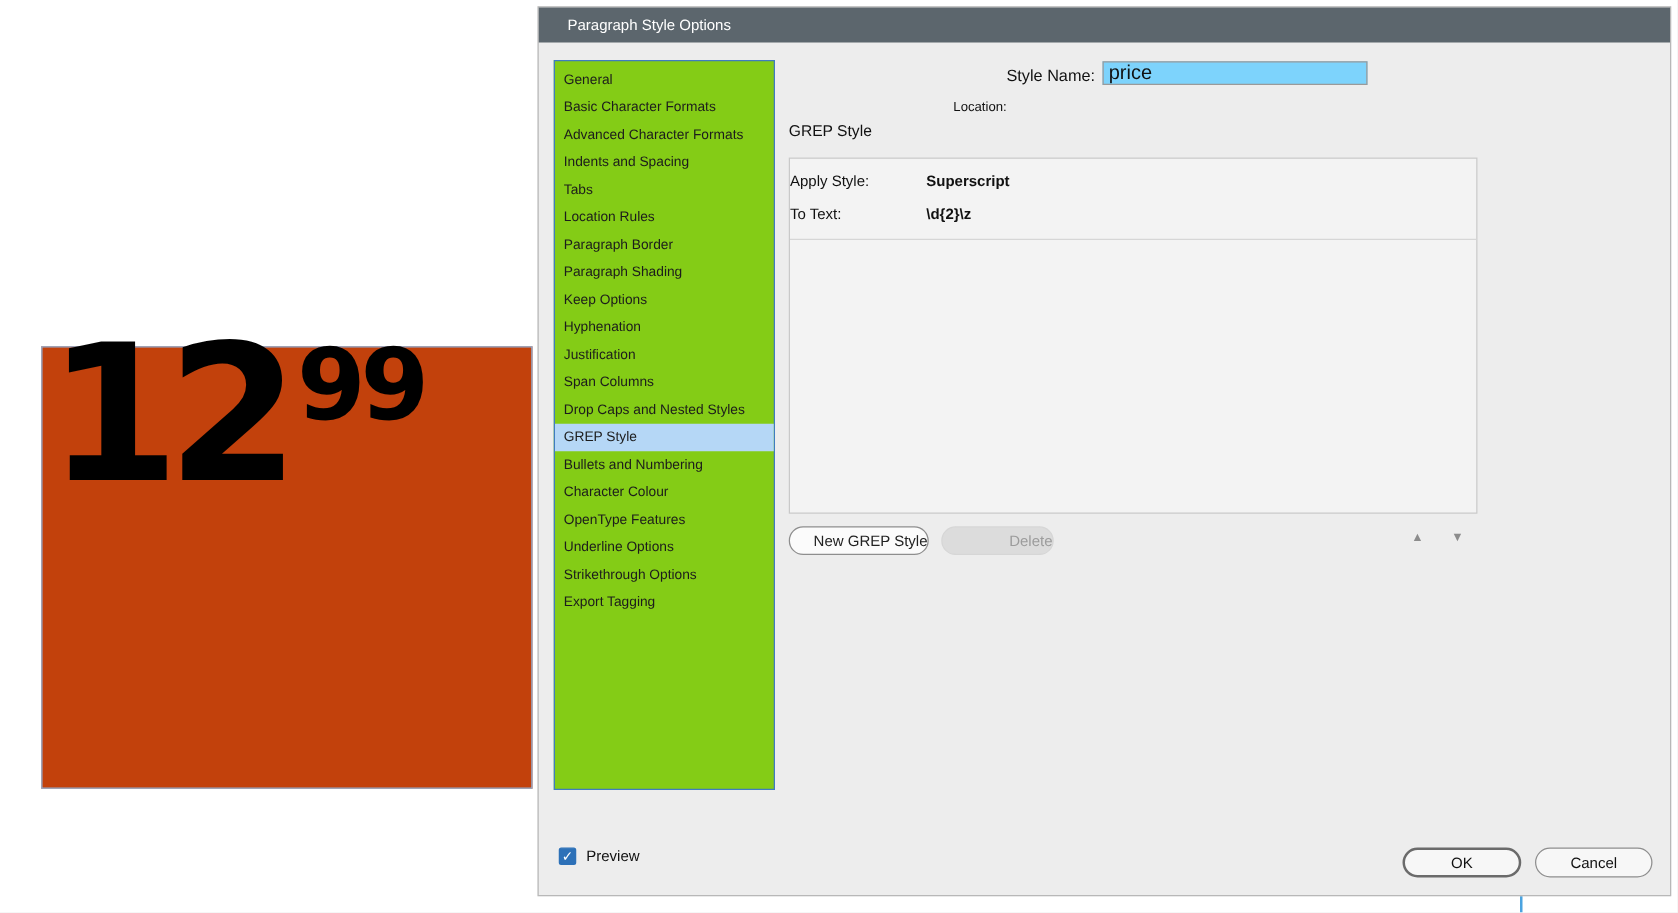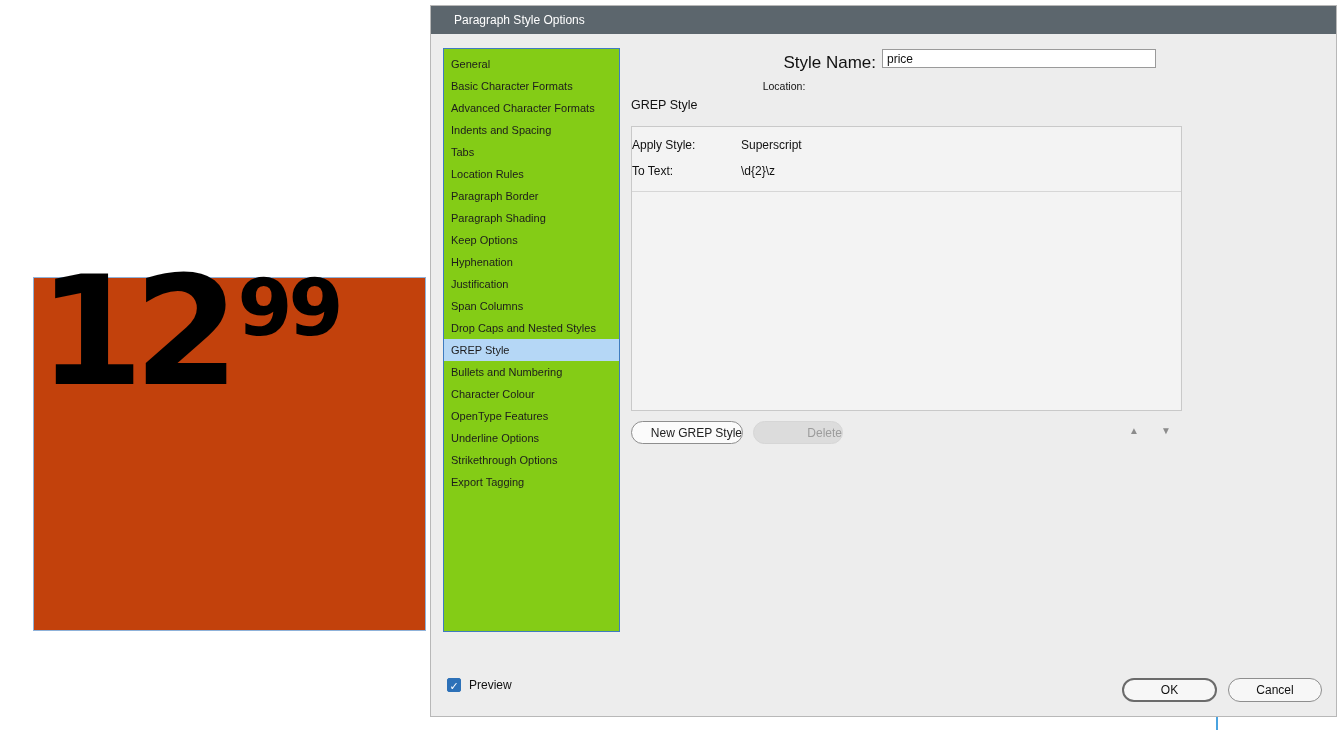--- a/index.html
+++ b/index.html
@@ -37,38 +37,38 @@
   
   .sidebar{
     position:absolute;left:12px;top:14px;width:177px;height:584px;
     background:#84cc16;border:1px solid #3f7cc0;box-sizing:border-box;padding-top:4px;
   }
   .side-item{height:22px;line-height:22px;padding-left:7px;font-size:11px;color:#1c1c1c;white-space:nowrap;cursor:default;}
   .side-item.selected{background:#b5d7f6;}
 
   
   .lbl{color:#111;}
-  .style-name-label{position:absolute;left:295px;top:19px;width:150px;text-align:right;font-size:17px;}
+  .style-name-label{position:absolute;left:295px;top:19px;width:150px;text-align:right;font-size:13px;}
   .style-name-input{
-    position:absolute;left:451px;top:15px;width:274px;height:19px;box-sizing:border-box;
-    border:1px solid #9a9a9a;background:#ffffff;font-size:12px;padding:1px 4px;
+    position:absolute;left:451px;top:15px;width:212px;height:19px;box-sizing:border-box;
+    border:1px solid #9a9a9a;background:#7dd3fc;font-size:16px;padding:1px 4px;
     font-family:"Liberation Sans",sans-serif;color:#111;
   }
   .location-label{position:absolute;left:278px;top:46px;width:150px;text-align:center;font-size:10.5px;}
   .section-title{position:absolute;left:200px;top:64px;font-size:12.5px;color:#111;}
 
   .grep-box{
     position:absolute;left:200px;top:92px;width:551px;height:285px;box-sizing:border-box;
     background:#f3f3f3;border:1px solid #c9c9c9;
   }
   .grep-entry{border-bottom:1px solid #d6d6d6;padding:10px 0 12px 0;}
   .grep-row{display:flex;font-size:12px;line-height:16px;}
   .grep-row + .grep-row{margin-top:10px;}
   .grep-label{width:103px;text-align:left;color:#111;flex:none;}
-  .grep-value{margin-left:6px;color:#111;white-space:pre;}
+  .grep-value{margin-left:6px;color:#111;white-space:pre;font-weight:bold;}
 
   button{font-family:"Liberation Sans",sans-serif;padding:0;cursor:default;}
   .btn{
     position:absolute;height:23px;border-radius:12px;border:1px solid #8e8e8e;
     background:#fbfbfb;font-size:12px;color:#222;text-align:right;
   }
   .btn-new{left:200px;top:387px;width:112px;}
   .btn-delete{left:322px;top:387px;width:90px;background:#dcdcdc;border-color:#d6d6d6;color:#9c9c9c;}
   .arrow-btn{
     position:absolute;top:389px;width:18px;height:16px;text-align:center;

